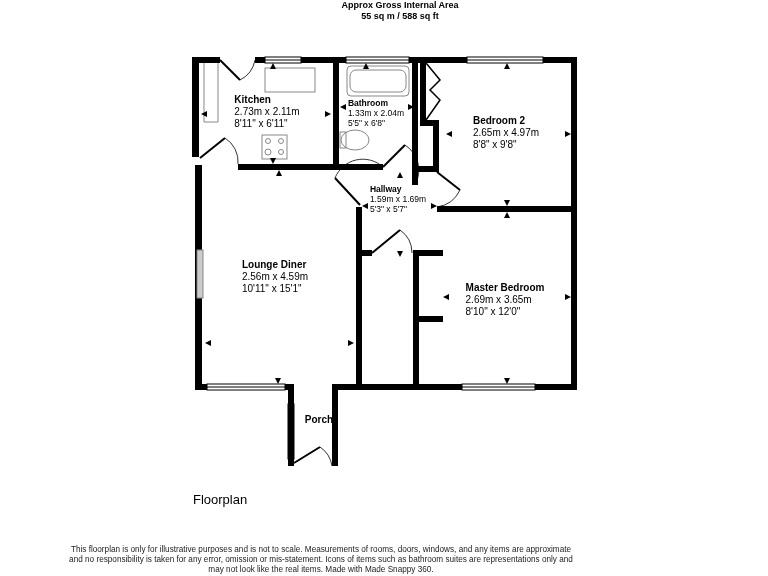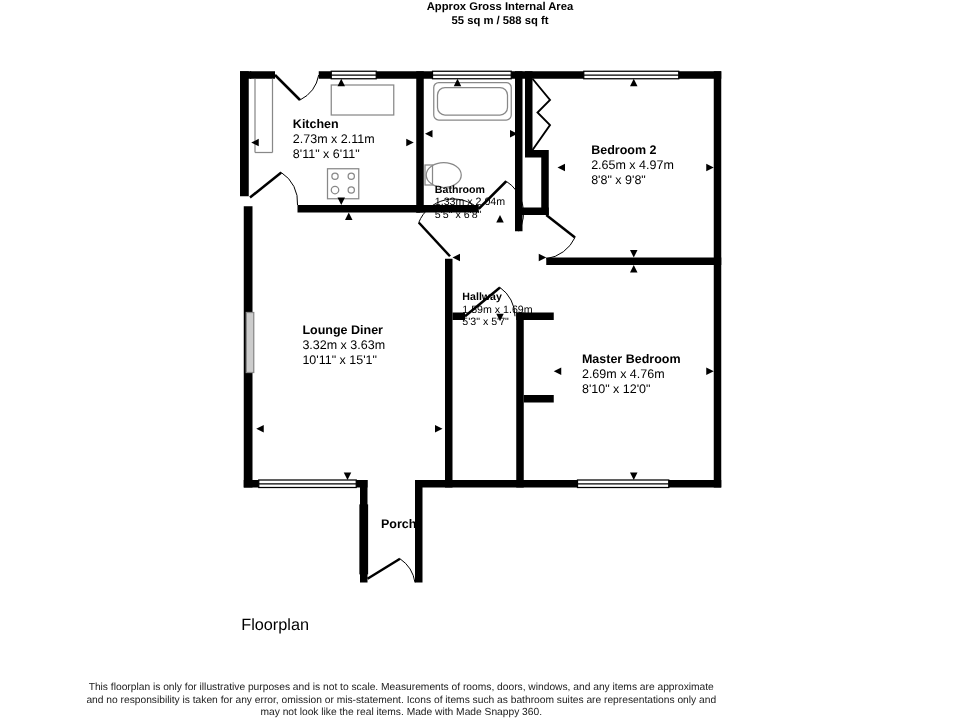--- a/index.html
+++ b/index.html
@@ -4,21 +4,21 @@
   <style>
     html, body { margin: 0; padding: 0; background: #ffffff; }
     body { width: 768px; height: 576px; position: relative; overflow: hidden;
            font-family: "Liberation Sans", sans-serif; color: #000; }
     .header { position: absolute; left: 0; top: 0; width: 768px; text-align: center;
               font-weight: bold; font-size: 9px; line-height: 11px; padding-left: 16px; }
     .plan { position: absolute; left: 0; top: 0; width: 768px; height: 576px; }
     .room-label { position: absolute; text-align: left; font-size: 10px; line-height: 12px;
                   white-space: nowrap; transform: translateX(-50%); }
     .room-label .name { font-weight: bold; }
-    .room-label.small { font-size: 8.5px; line-height: 10px; margin-top: 48px; }
+    .room-label.small { font-size: 8.5px; line-height: 10px; }
     .floor-title { position: absolute; left: 193px; top: 492px; font-size: 13px; }
     .disclaimer { position: absolute; left: 0; top: 545px; width: 642px; text-align: center;
                   font-size: 8.2px; line-height: 10px; color: #222; }
   </style>
 </head>
 <body>
 
 <div class="header">
   <div>Approx Gross Internal Area</div>
   <div>55 sq m / 588 sq ft</div>
@@ -160,26 +160,26 @@
   <div>2.65m x 4.97m</div>
   <div>8'8" x 9'8"</div>
 </div>
 <div class="room-label small" style="left:398px; top:184px;">
   <div class="name">Hallway</div>
   <div>1.59m x 1.69m</div>
   <div>5'3" x 5'7"</div>
 </div>
 <div class="room-label" style="left:275px; top:259px;">
   <div class="name">Lounge Diner</div>
-  <div>3.32m x 3.63m</div>
+  <div>2.56m x 4.59m</div>
   <div>10'11" x 15'1"</div>
 </div>
 <div class="room-label" style="left:505px; top:282px;">
   <div class="name">Master Bedroom</div>
-  <div>2.69m x 4.76m</div>
+  <div>2.69m x 3.65m</div>
   <div>8'10" x 12'0"</div>
 </div>
 <div class="room-label" style="left:313px; top:414px;padding-left:12px;">
   <div class="name">Porch</div>
 </div>
 
 <div class="floor-title">Floorplan</div>
 
 <div class="disclaimer">
   <div>This floorplan is only for illustrative purposes and is not to scale. Measurements of rooms, doors, windows, and any items are approximate</div>

